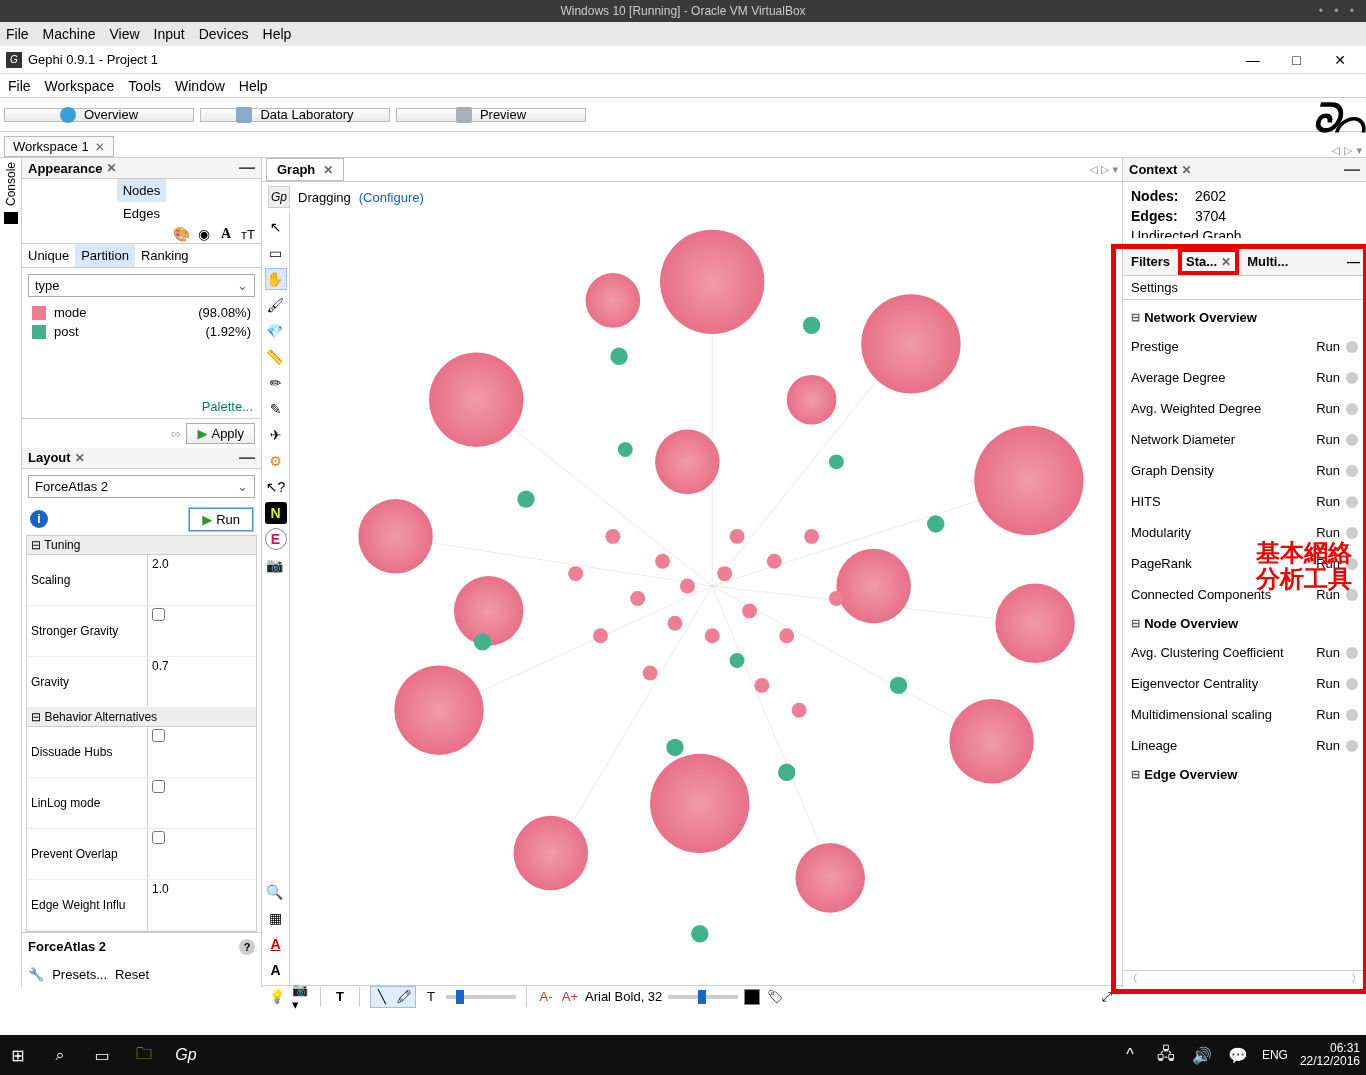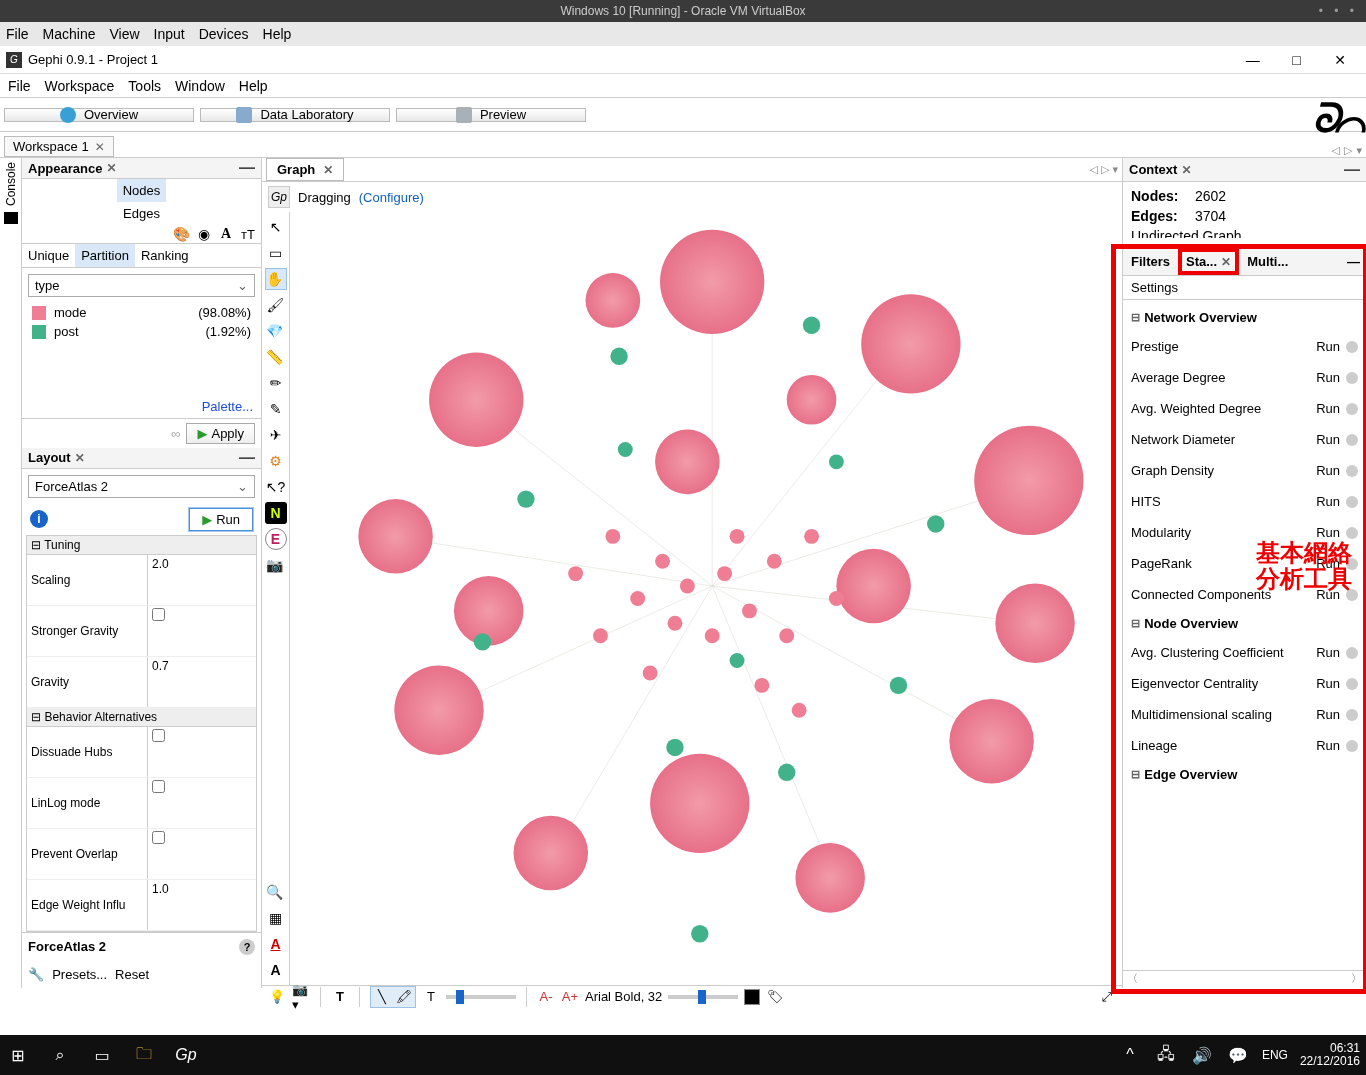--- a/index.html
+++ b/index.html
@@ -55,21 +55,21 @@
 .appear-tabs .icons { margin-left: auto; display: flex; gap: 4px; padding-right: 4px; align-items: center; }
 .appear-tabs .icons span { width: 18px; height: 18px; display: inline-flex; align-items: center; justify-content: center; font-size: 14px; }
 .appear-modes { display: flex; border-bottom: 1px solid #ccc; font-size: 13px; }
 .appear-modes span { padding: 4px 6px; }
 .appear-modes .sel { background: #d8e8f8; }
 .type-select { margin: 6px; border: 1px solid #aaa; padding: 3px 6px; display: flex; justify-content: space-between; align-items: center; background: #fff; }
 .type-select::after { content: "⌄"; color: #666; }
 .part-row { display: flex; align-items: center; gap: 8px; padding: 2px 10px; font-size: 13px; }
 .swatch { width: 14px; height: 14px; }
 .palette-row { text-align: right; padding: 4px 8px; font-size: 13px; }
-.palette-row a { color: #1d4ed8; text-decoration: none; }
+.palette-row a { color: #0f766e; text-decoration: none; }
 .apply-row { display: flex; justify-content: flex-end; padding: 4px 6px; border-top: 1px solid #ccc; gap: 6px; align-items: center; }
 .apply-btn { border: 1px solid #aaa; padding: 2px 10px; display: flex; align-items: center; gap: 4px; background: linear-gradient(#fff,#eee); }
 
 
 .layout-select { margin: 6px; border: 1px solid #aaa; padding: 3px 6px; display: flex; justify-content: space-between; align-items: center; }
 .layout-select::after { content: "⌄"; color: #666; }
 .run-row { display: flex; justify-content: space-between; align-items: center; padding: 4px 8px; }
 .info-ico { width: 18px; height: 18px; background: #1864c8; color: #fff; border-radius: 50%; display: inline-flex; align-items: center; justify-content: center; font-size: 12px; font-weight: bold; }
 .run-btn { border: 1px solid #4a90d9; padding: 3px 12px; display: flex; align-items: center; gap: 4px; background: #fff; box-shadow: 0 0 0 1px #a0c8f0; }
 .tbl { border: 1px solid #ccc; margin: 0 4px; font-size: 12px; }

